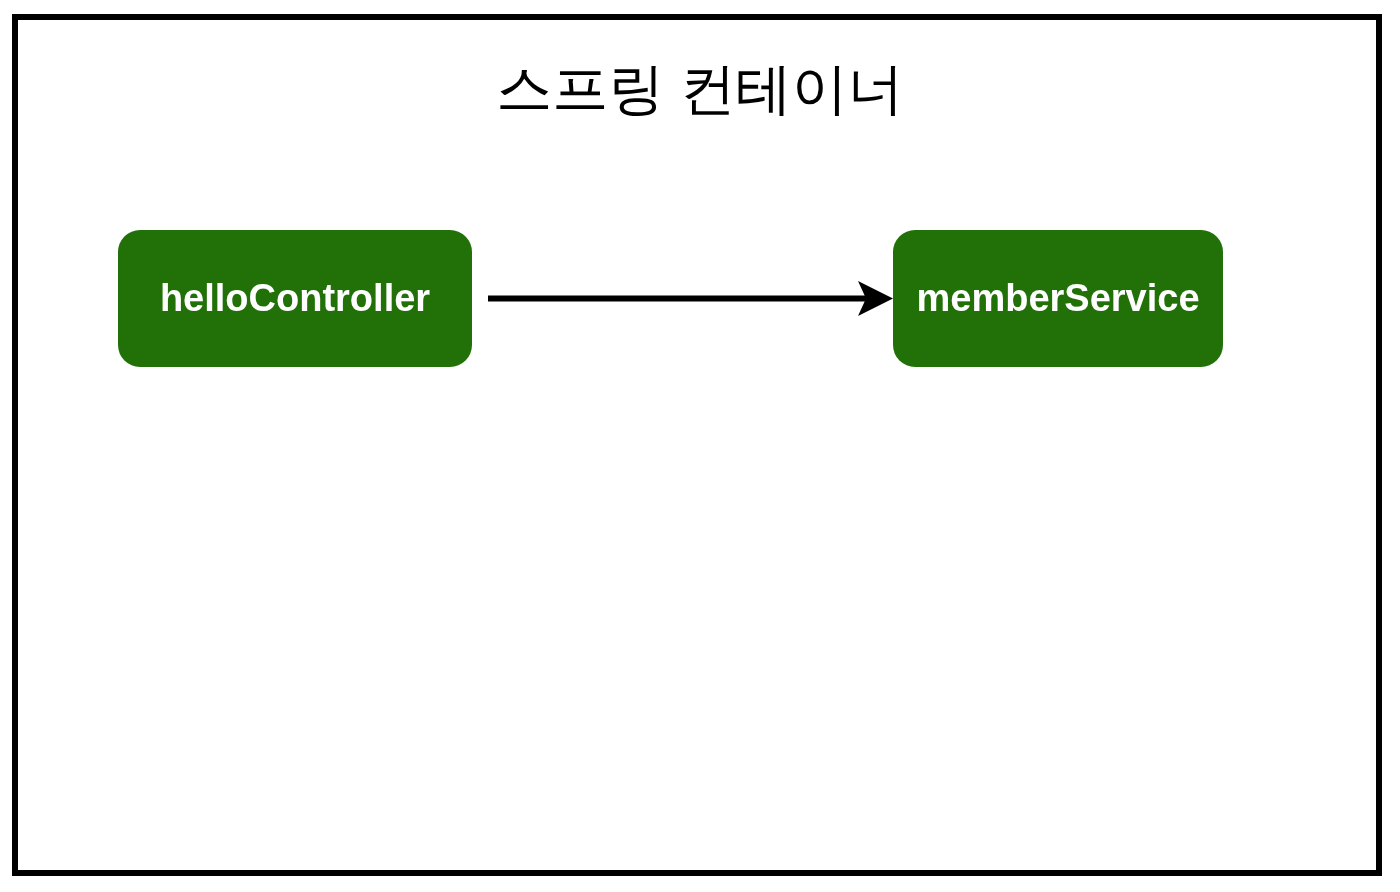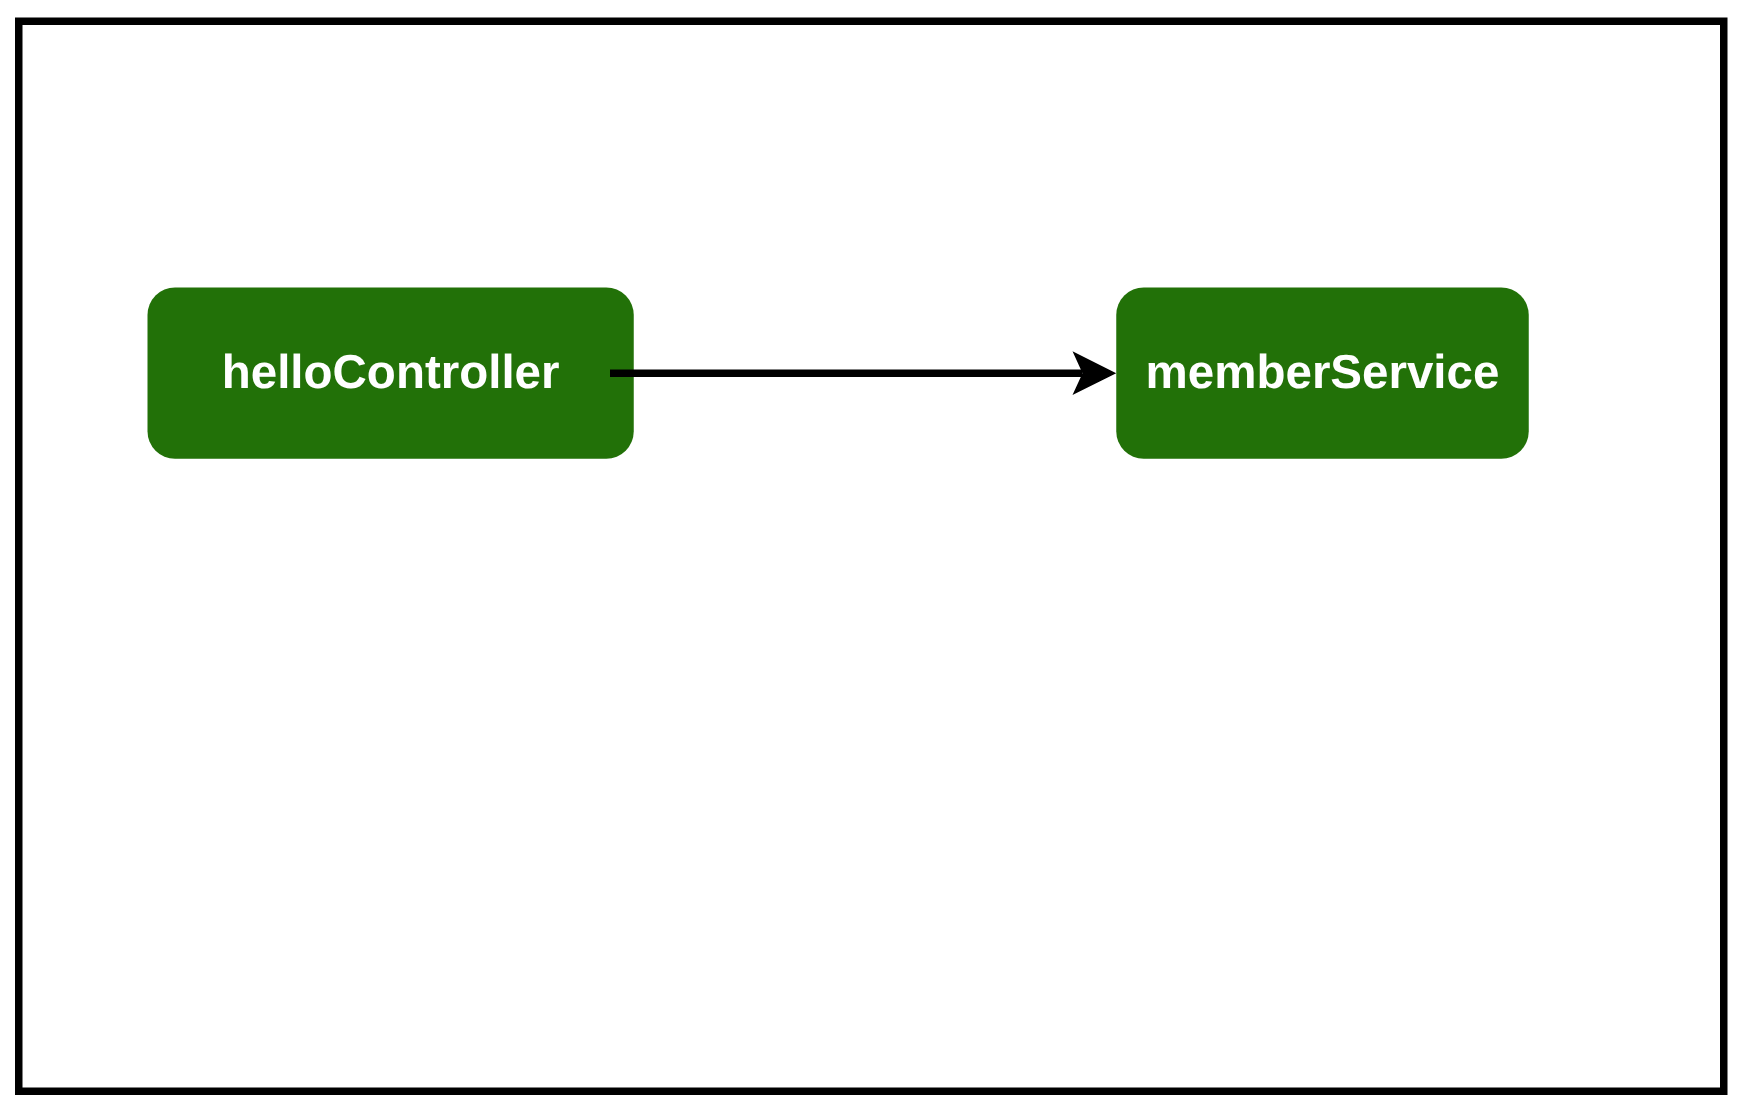--- a/index.html
+++ b/index.html
@@ -44,21 +44,21 @@
     top:230px;
     height:137px;
     background:var(--node-fill);
     border-radius:22px;
     display:flex;
     align-items:center;
     justify-content:center;
   }
   .node-left{
     left:118px;
-    width:389px;
+    width:354px;
   }
   .node-right{
     left:893px;
     width:330px;
   }
   .node-label{
     color:var(--node-text);
     font-size:38px;
     font-weight:700;
   }
@@ -71,20 +71,21 @@
     display:block;
   }
 </style>
 </head>
 <body>
 
 <div class="canvas">
 
   <div class="frame"></div>
 
+  <div class="title">스프링 컨테이너</div>
 
   <div class="node node-left">
     <span class="node-label">helloController</span>
   </div>
 
   <svg class="arrow" viewBox="0 0 405 57" xmlns="http://www.w3.org/2000/svg" aria-hidden="true">
     <line x1="0" y1="28.5" x2="378" y2="28.5" stroke="var(--arrow)" stroke-width="6"></line>
     <polygon points="405,28.5 370,11 378,28.5 370,46" fill="var(--arrow)"></polygon>
   </svg>
 

